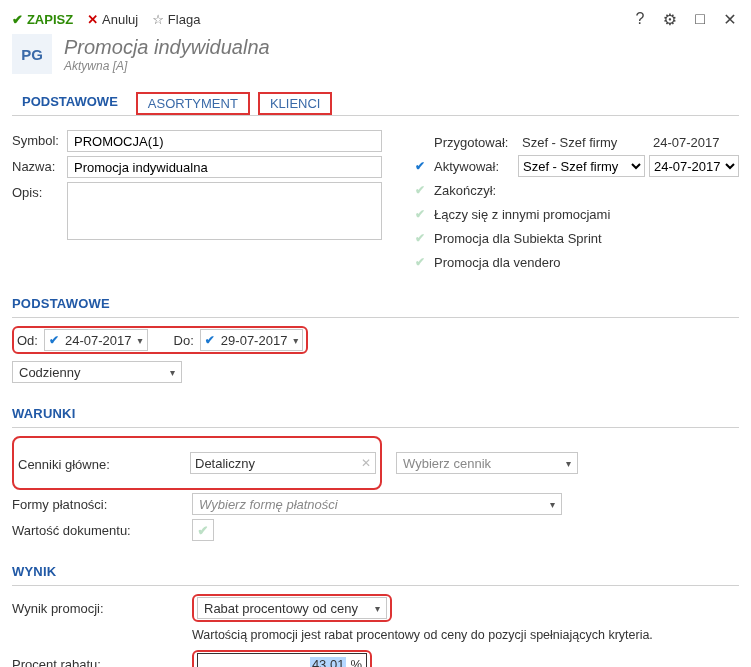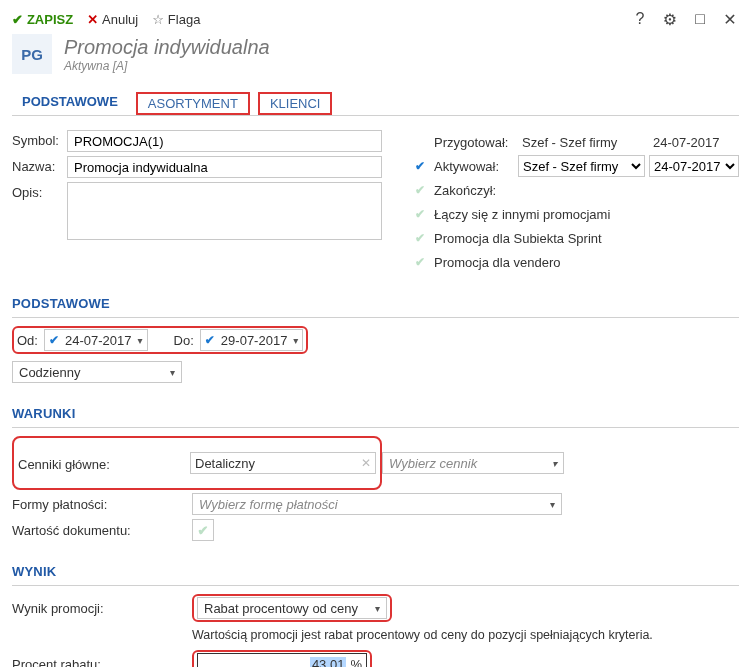--- a/index.html
+++ b/index.html
@@ -236,23 +236,22 @@
 
   .extra-cennik {
     height: 22px;
     border: 1px solid #c8c8c8;
     width: 182px;
     display: flex;
     align-items: center;
     justify-content: space-between;
     padding: 0 6px;
     background: #fff;
-    margin-left: 0;
+    margin-left: 14px;
     color: #888;
-    font-style: italic;
     cursor: pointer;
   }
 </style>
 </head>
 <body>
 
 <div class="topbar">
   <div class="left">
     <span class="tb-item save">
       <span class="ico-check">✔</span>

